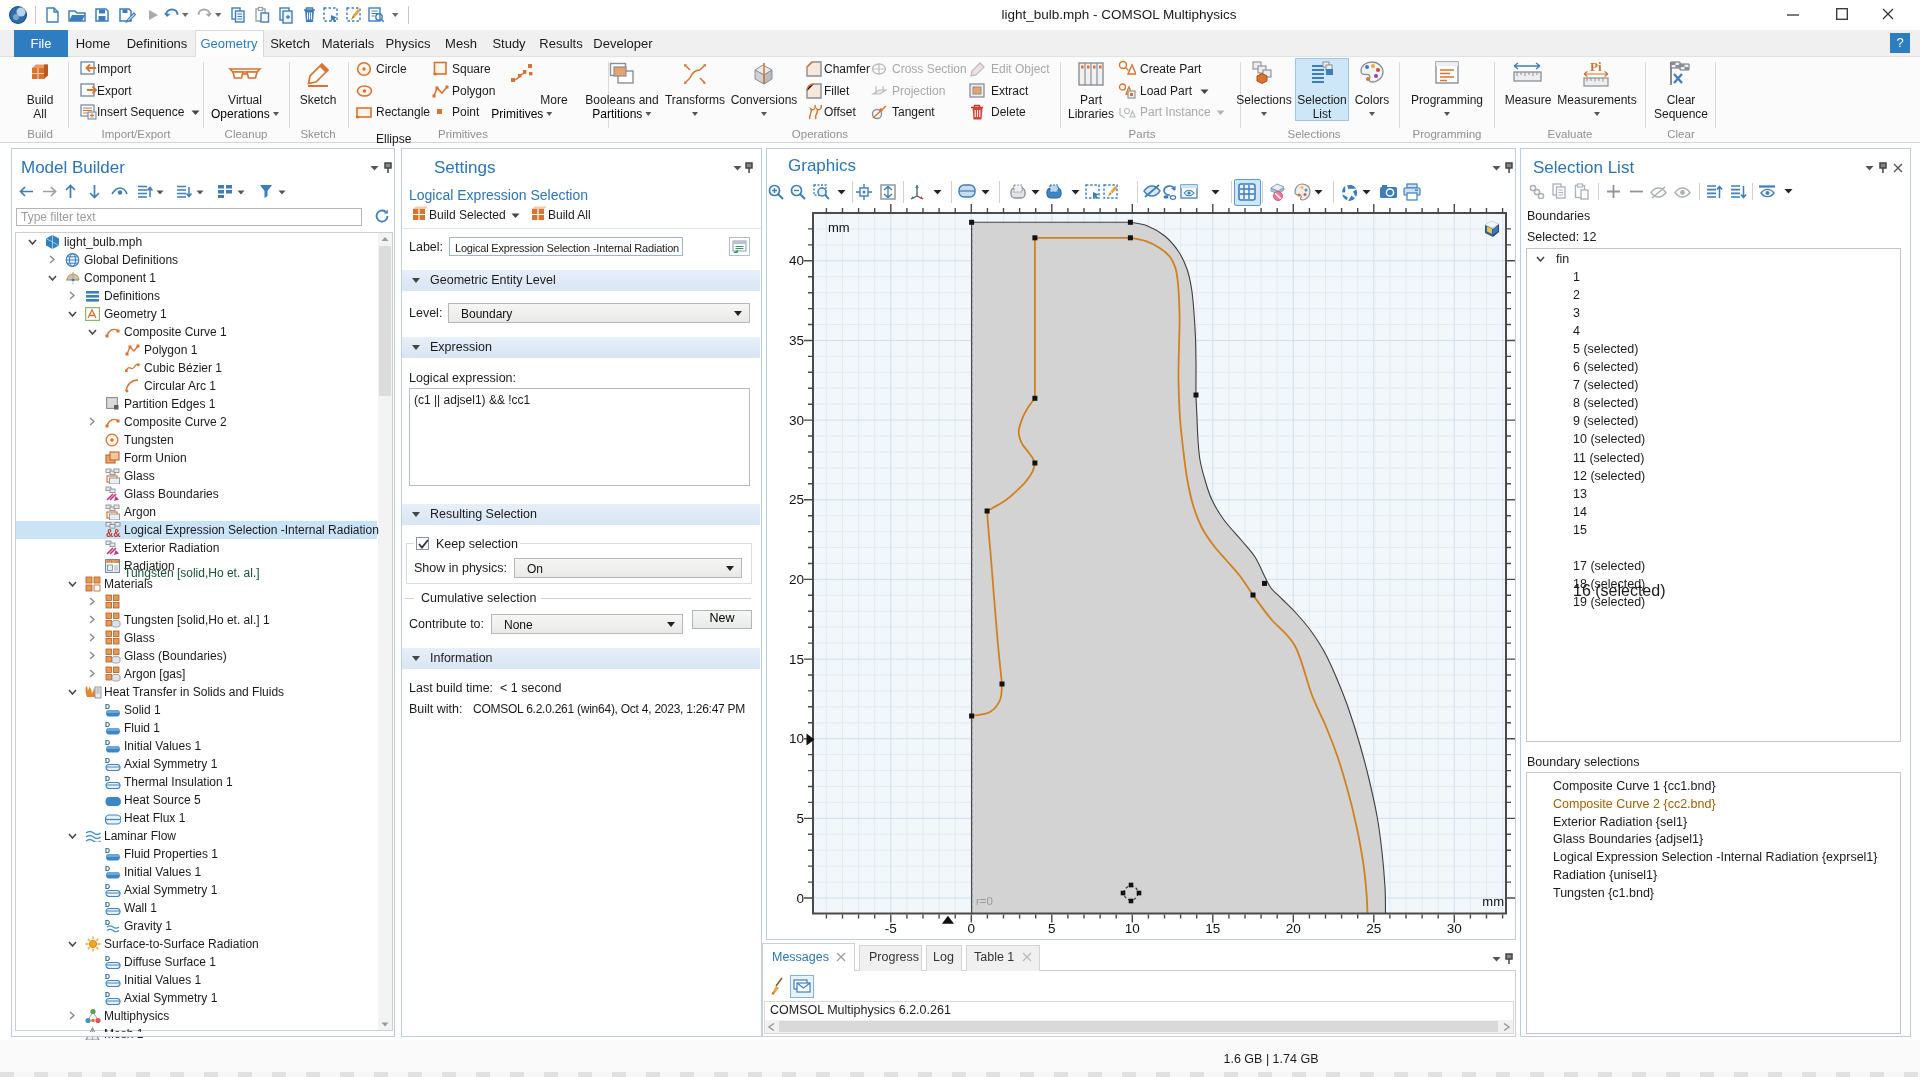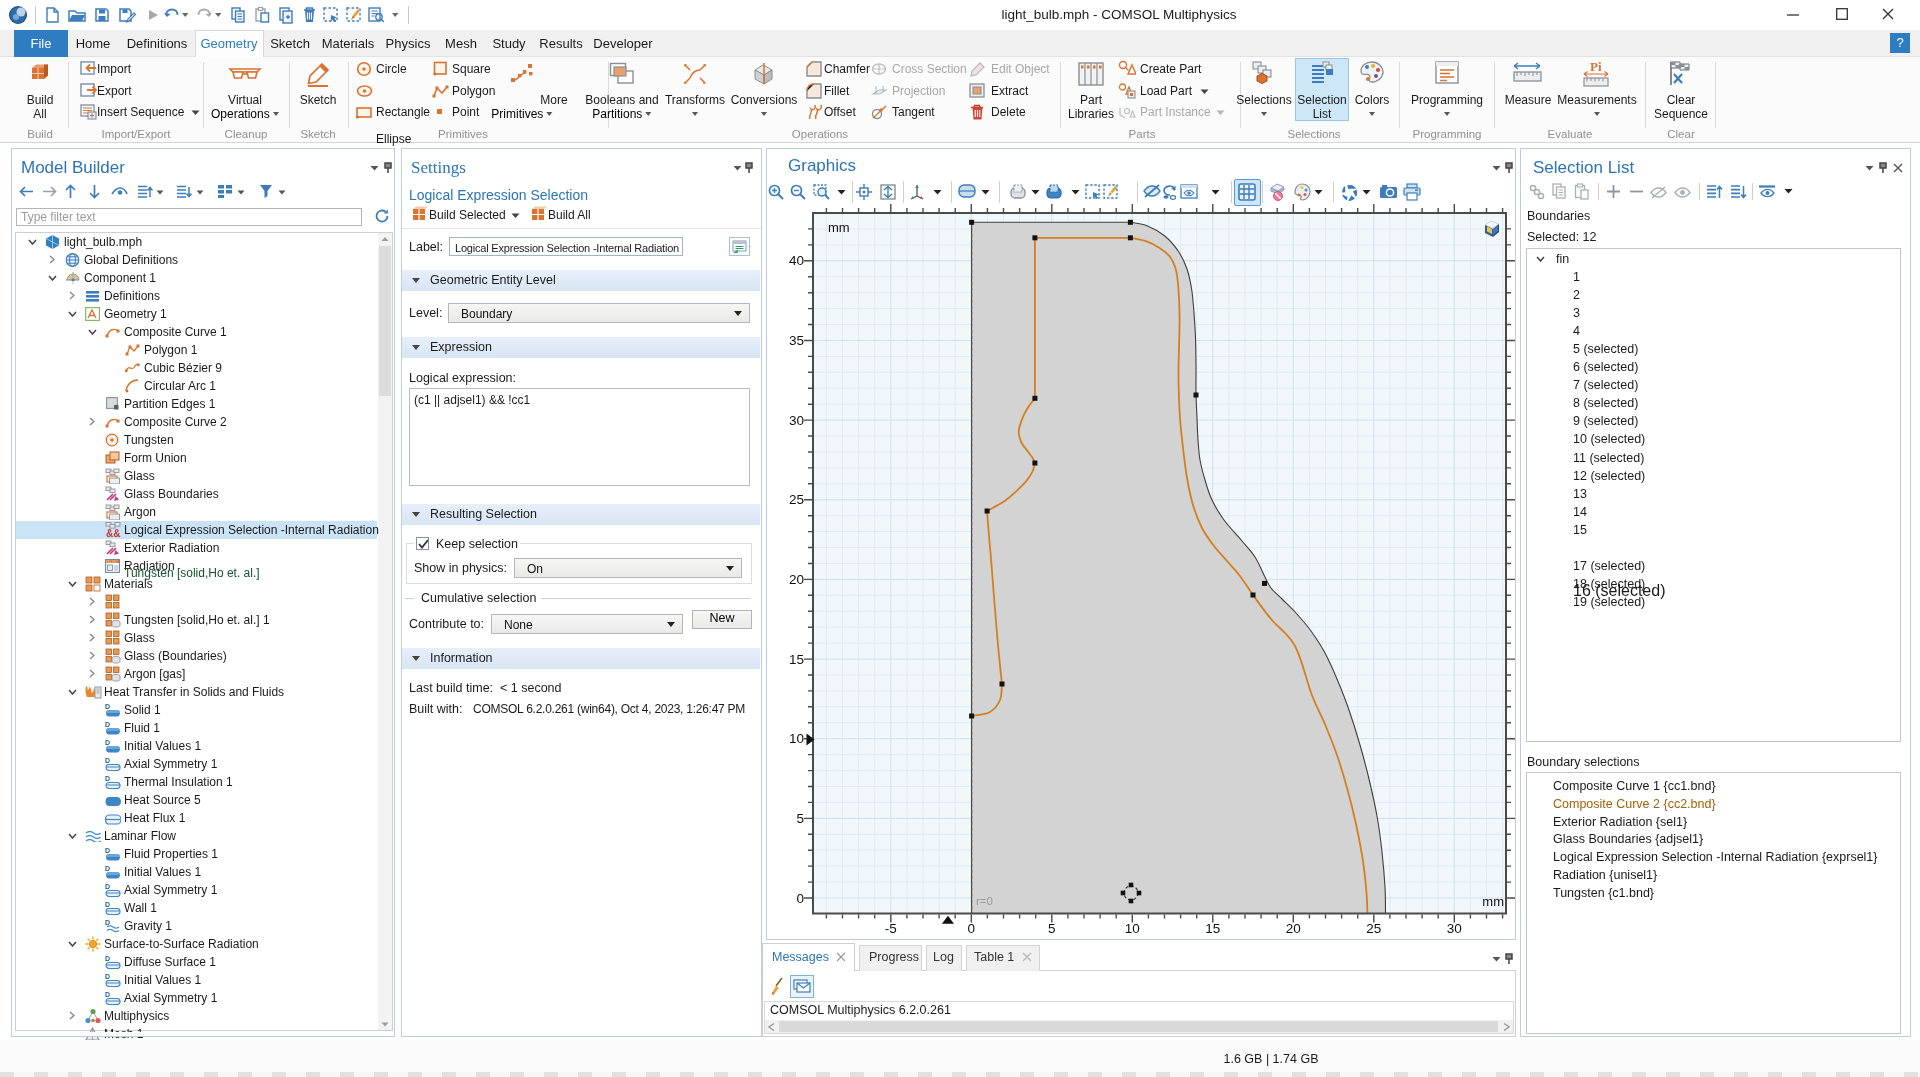--- a/index.html
+++ b/index.html
@@ -526,21 +526,21 @@
     <rect x="0.5" y="9.5" width="3" height="3" fill="#d9732f"></rect>
     <rect x="3.5" y="2.5" width="3" height="3" fill="#d9732f"></rect>
     <rect x="11.5" y="1.5" width="3" height="3" fill="#d9732f"></rect>
   </svg>
 <div class="t" style="left:144px;top:343px;font-size:12px;color:#1a1a1a;">Polygon 1</div>
 <svg class="abs" style="left:125px;top:361px;" width="15" height="14" viewBox="0 0 15 14">
     <path d="M1 10C4 2 7 12 10 5c1-2 3-2 4-1" fill="none" stroke="#d9732f" stroke-width="1.3"></path>
     <rect x="0" y="8.5" width="2.6" height="2.6" fill="#d9732f"></rect>
     <rect x="12" y="2.5" width="2.6" height="2.6" fill="#d9732f"></rect>
   </svg>
-<div class="t" style="left:144px;top:361px;font-size:12px;color:#1a1a1a;">Cubic Bézier 9</div>
+<div class="t" style="left:144px;top:361px;font-size:12px;color:#1a1a1a;">Cubic Bézier 1</div>
 <svg class="abs" style="left:125px;top:379px;" width="15" height="14" viewBox="0 0 15 14">
     <path d="M1 12C2 5 7 1 13 1" fill="none" stroke="#d9732f" stroke-width="1.4"></path>
     <circle cx="2" cy="12" r="1.4" fill="#d9732f"></circle>
   </svg>
 <div class="t" style="left:144px;top:379px;font-size:12px;color:#1a1a1a;">Circular Arc 1</div>
 <svg class="abs" style="left:106px;top:397px;" width="13" height="13" viewBox="0 0 13 13">
     <rect x="0.6" y="0.6" width="10.8" height="10.8" fill="#d9dbdd" stroke="#8a8f94" stroke-width="1.1"></rect>
     <rect x="8" y="8" width="4.5" height="4.5" fill="#5a5f64"></rect>
   </svg>
 <div class="t" style="left:124px;top:397px;font-size:12px;color:#1a1a1a;">Partition Edges 1</div>
@@ -825,21 +825,21 @@
   </svg>
 <div class="t" style="left:104px;top:1009px;font-size:12px;color:#1a1a1a;">Multiphysics</div>
 <svg class="abs" style="left:85px;top:1027px;" width="15" height="14" viewBox="0 0 15 14">
     <path d="M7.5 1L14 13H1z" fill="#eceef0" stroke="#8a8f94" stroke-width="1.1"></path>
     <path d="M7.5 1v12M4 7h7" stroke="#8a8f94" stroke-width="0.8"></path>
   </svg>
 <div class="t" style="left:104px;top:1027px;font-size:12px;color:#1a1a1a;">Mesh 1</div>
 <div class="abs" style="left:16px;top:1032px;width:361px;height:5px;background:#fff;"></div>
 <div class="abs" style="left:12px;top:1036px;width:382px;height:1px;background:#bccfe0;"></div>
 <div class="panel" style="left:401px;top:148px;width:361px;height:889px;"></div>
-<div class="ptitle" style="left:411px;top:158px;font-family:Liberation Serif, serif;">Settings</div>
+<div class="ptitle" style="left:434px;top:158px;">Settings</div>
 <svg class="abs" style="left:733px;top:165px;" width="9" height="7" viewBox="0 0 9 7">
     <path d="M0.5 1l4 4.5L8.5 1z" fill="#555"></path>
   </svg>
 <svg class="abs" style="left:745px;top:162px;" width="8" height="12" viewBox="0 0 8 12">
     <path d="M1 1h6v5H1zM4 6v5" stroke="#444" stroke-width="1.5" fill="#888"></path>
   </svg>
 <div class="t" style="left:409px;top:187px;font-size:14px;color:#2d74b5;">Logical Expression Selection</div>
 <svg class="abs" style="left:412px;top:206px;" width="16" height="16" viewBox="0 0 16 16">
     <rect x="1" y="3" width="12" height="11" fill="#d9732f"></rect>
     <path d="M1 8.5h12M7 3v11" stroke="#fff" stroke-width="1.2"></path>

